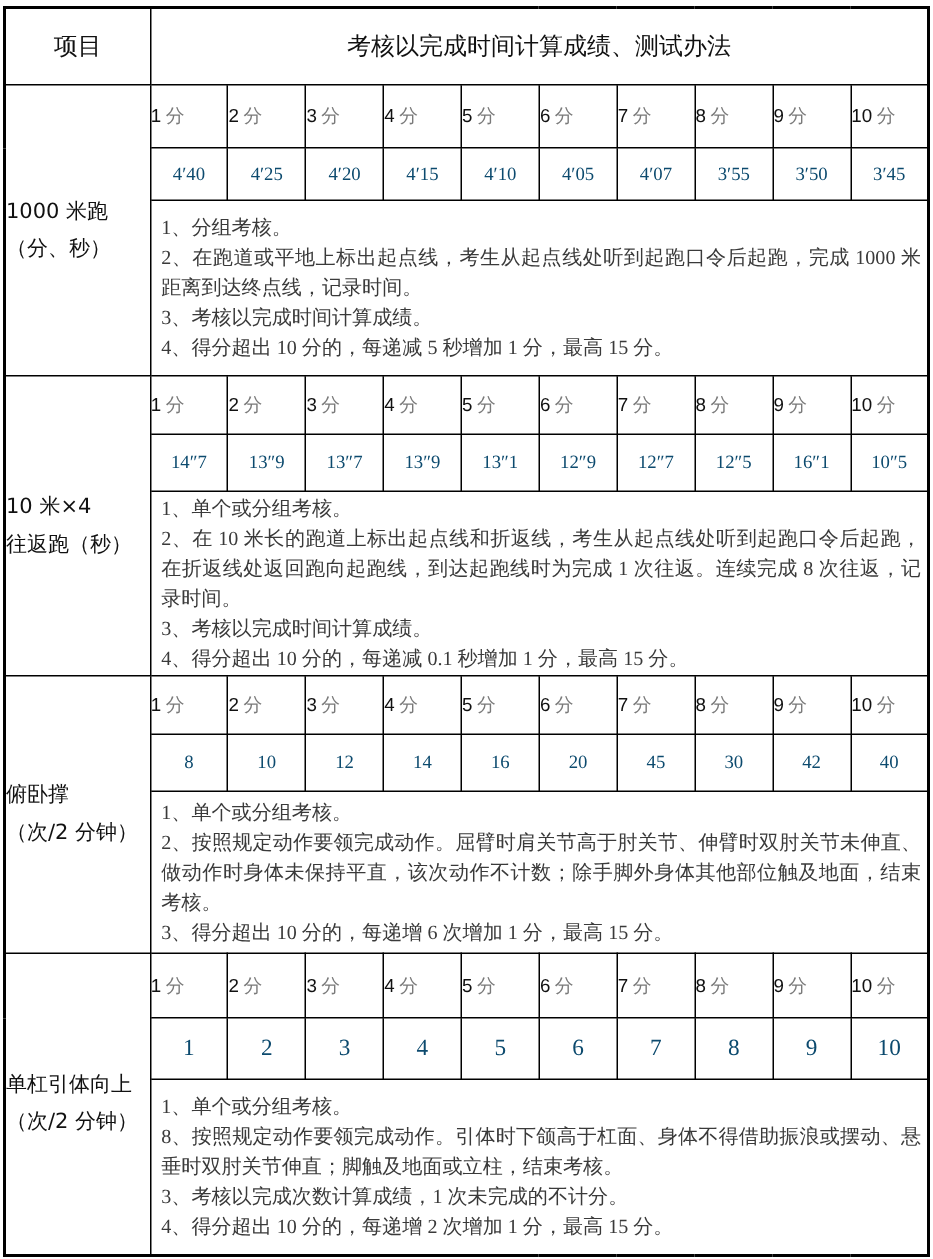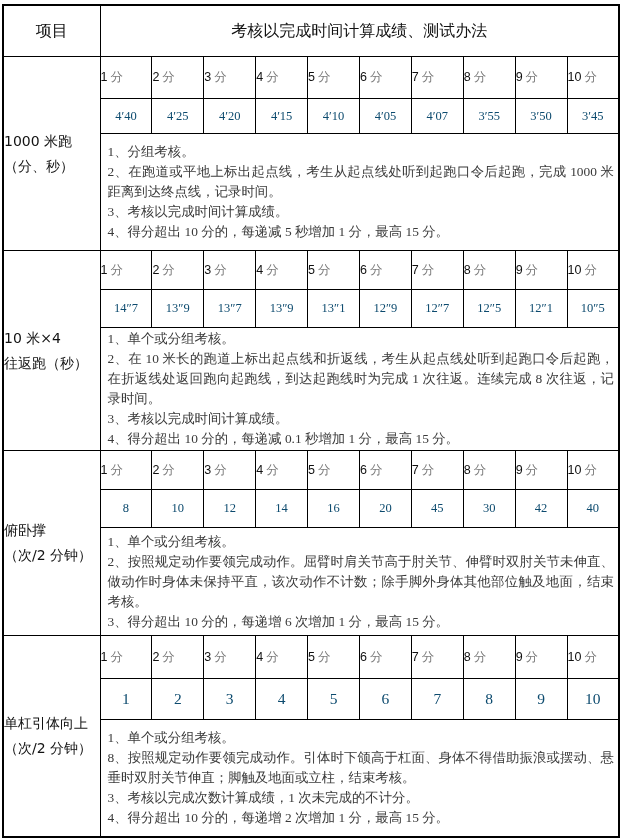--- a/index.html
+++ b/index.html
@@ -97,21 +97,21 @@
   </tr>
   <tr style="height:38px">
     <td class="value-cell">14″7</td>
     <td class="value-cell">13″9</td>
     <td class="value-cell">13″7</td>
     <td class="value-cell">13″9</td>
     <td class="value-cell">13″1</td>
     <td class="value-cell">12″9</td>
     <td class="value-cell">12″7</td>
     <td class="value-cell">12″5</td>
-    <td class="value-cell">12″1</td>
+    <td class="value-cell">16″1</td>
     <td class="value-cell">10″5</td>
   </tr>
   <tr style="height:123px">
     <td colspan="10" class="rules-cell">
       <div>1、单个或分组考核。</div>
       <div>2、在 10 米长的跑道上标出起点线和折返线，考生从起点线处听到起跑口令后起跑，在折返线处返回跑向起跑线，到达起跑线时为完成 1 次往返。连续完成 8 次往返，记录时间。</div>
       <div>3、考核以完成时间计算成绩。</div>
       <div>4、得分超出 10 分的，每递减 0.1 秒增加 1 分，最高 15 分。</div>
     </td>
   </tr>

